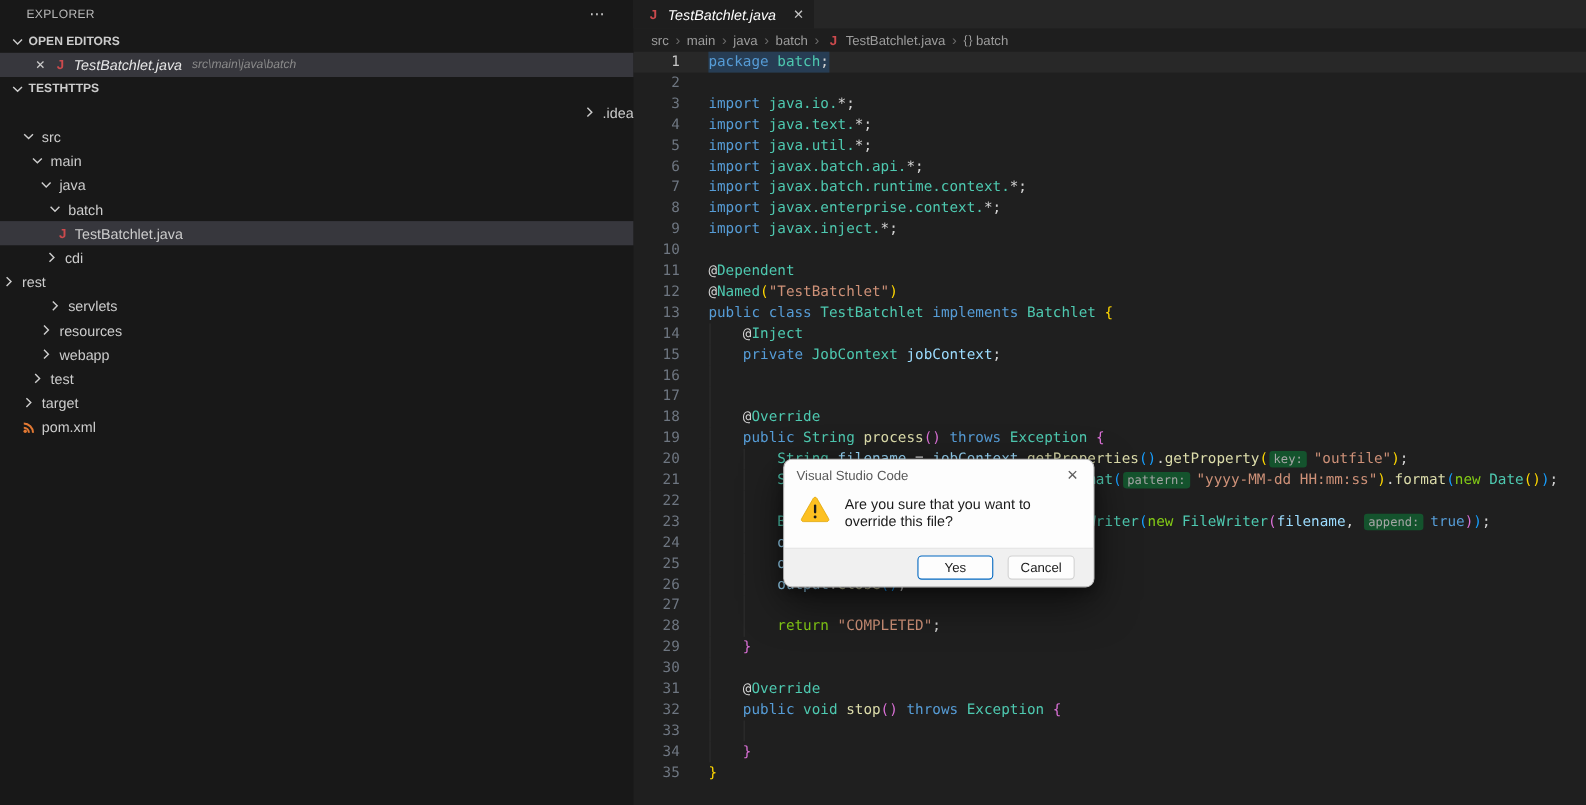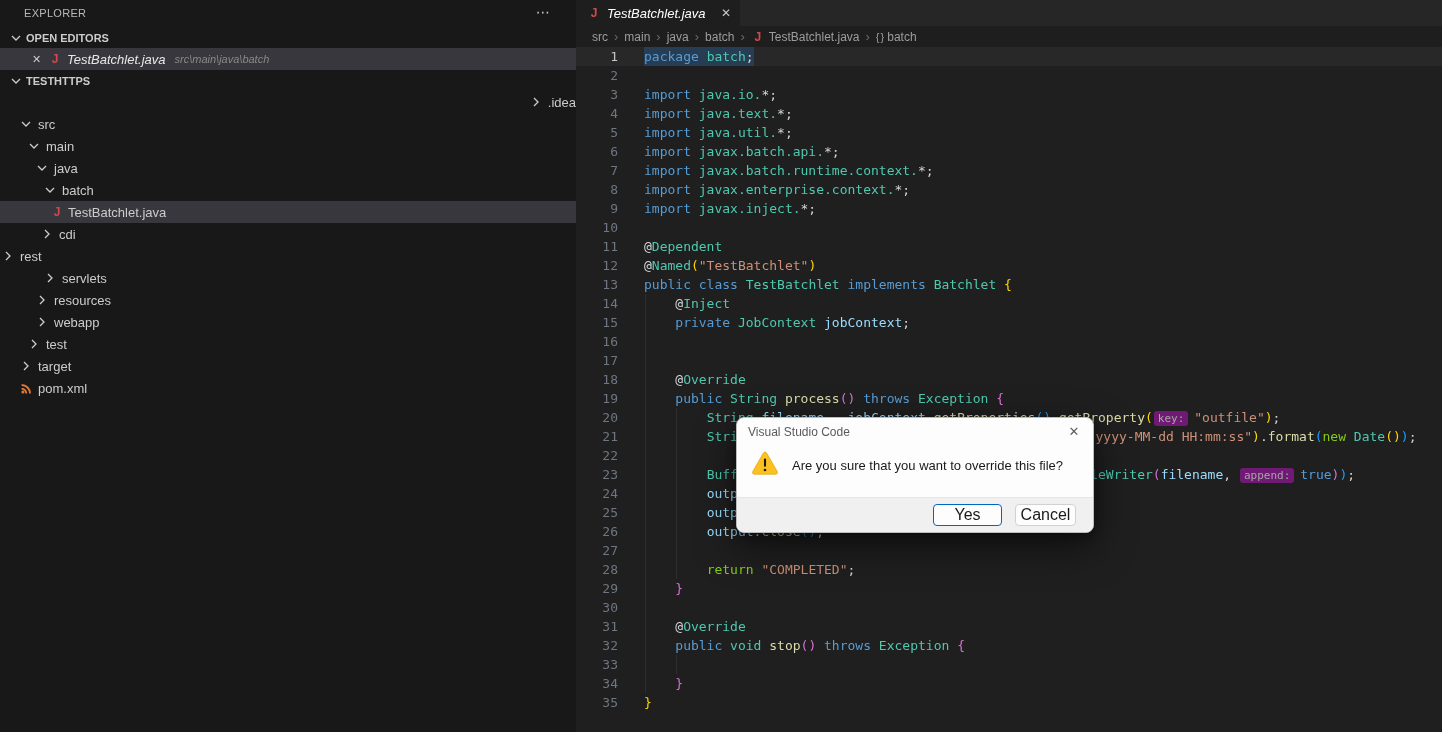--- a/index.html
+++ b/index.html
@@ -46,36 +46,36 @@
   .code-line { height:19px; line-height:19px; display:flex; white-space:pre; }
   .code-line.cur { background:rgba(255,255,255,0.045); }
   .ln-num { width:42px; text-align:right; color:#6e7681; flex:none; }
   .code-line.cur .ln-num { color:#c6c6c6; }
   .ln-content { margin-left:26px; position:relative; }
   .ln-content.sel { background:rgba(38,79,120,0.55); }
   .guide { position:absolute; top:0; bottom:0; width:1px; background:#2e2e2e; }
   .tk-kw{color:#569cd6} .tk-type{color:#4ec9b0} .tk-fn{color:#dcdcaa} .tk-var{color:#9cdcfe}
   .tk-str{color:#ce9178} .tk-ctrl{color:#84cc16} .tk-pln{color:#d4d4d4}
   .tk-b1{color:#ffd700} .tk-b2{color:#da70d6} .tk-b3{color:#179fff}
-  .tk-hint{ background:#701a75; color:#a6a6a6; font-size:11px; padding:1px 4px;
+  .tk-hint{ background:#14532d; color:#a6a6a6; font-size:11px; padding:1px 4px;
     border-radius:3px; margin:0 6px 0 1px; }
 
   
-  .dialog { position:absolute; left:736px; top:417px; width:358px; border-radius:8px;
+  .dialog { position:absolute; left:712px; top:417px; width:283px; border-radius:8px;
     background:#fdfdfd; overflow:hidden; border:1px solid #bdbdbd;
     box-shadow:0 14px 38px rgba(0,0,0,.55), 0 3px 10px rgba(0,0,0,.35); }
   .dlg-title { height:25px; display:flex; align-items:center; padding:2px 10px 0 11px;
     font-size:12px; color:#5a5a5a; }
   .dlg-title-text { flex:1; }
   .dlg-close { color:#5f5f5f; font-size:13px; width:18px; text-align:center; cursor:pointer; }
   .dlg-body { display:flex; align-items:center; gap:13px; padding:6px 16px 16px 14px; background:#fdfdfd; }
   .dlg-msg { font-size:13px; color:#1a1a1a; }
   .dlg-footer { background:#f0f0f0; height:35px; display:flex; justify-content:flex-end;
     align-items:center; gap:13px; padding-right:17px; border-top:1px solid #e6e6e6; }
-  .btn { height:22px; border-radius:4px; font-size:16px; display:flex; align-items:center;
+  .btn { height:22px; border-radius:4px; font-size:12px; display:flex; align-items:center;
     justify-content:center; background:#fdfdfd; color:#1a1a1a; cursor:pointer; }
   .btn-yes { width:69px; border:1.5px solid #0067c0; }
   .btn-cancel { width:61px; border:1px solid #d1d1d1; }
 </style>
 </head>
 <body>
 
 <div class="app">
 
   <div class="sidebar">

